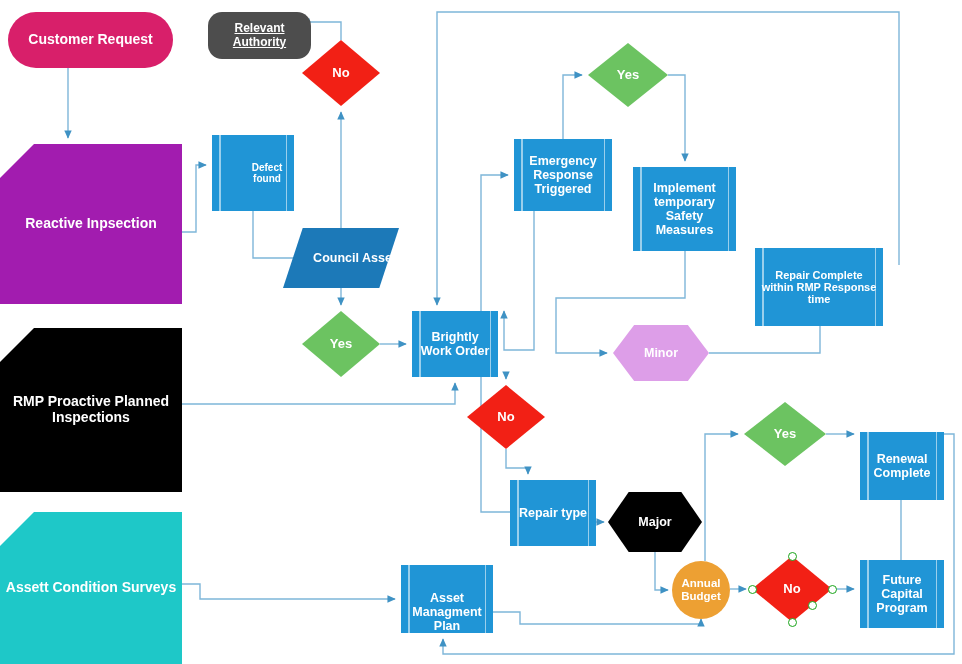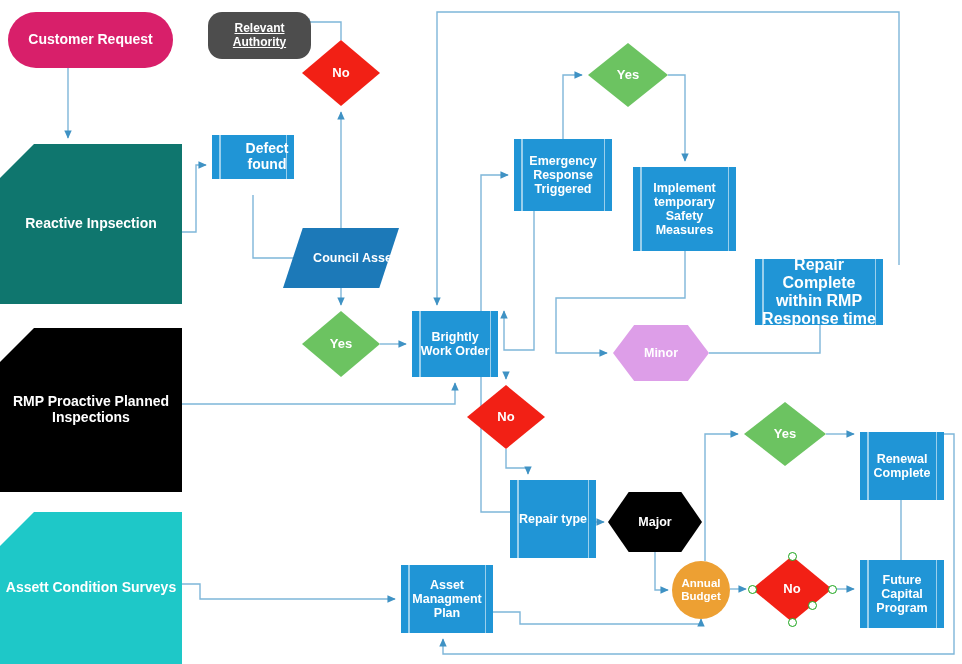--- a/index.html
+++ b/index.html
@@ -148,57 +148,57 @@
   <div id="node-layer">
       <div class="node shp-pill" style="left: 8px; top: 12px; width: 165px; height: 56px; background: rgb(216, 31, 106); font-size: 14px;">
         <span>Customer Request</span>
       </div>
       <div class="node shp-round" style="left: 208px; top: 12px; width: 103px; height: 47px; background: rgb(77, 77, 77); font-size: 12px; text-decoration: underline;">
         <span>Relevant Authority</span>
       </div>
       <div class="node shp-diamond" style="left: 302px; top: 40px; width: 78px; height: 66px; background: rgb(242, 32, 21); font-size: 13px;">
         <span>No</span>
       </div>
-      <div class="node shp-banner" style="left: 0px; top: 144px; width: 182px; height: 160px; background: #0f766e; font-size: 14px;">
+      <div class="node shp-banner" style="left: 0px; top: 144px; width: 182px; height: 160px; background: #a21caf; font-size: 14px;">
         <span>Reactive Inpsection</span>
       </div>
-      <div class="node shp-proc" style="left: 212px; top: 135px; width: 82px; height: 44px; background: rgb(32, 149, 214); font-size: 14px; padding-left: 28px;">
+      <div class="node shp-proc" style="left: 212px; top: 135px; width: 82px; height: 76px; background: rgb(32, 149, 214); font-size: 10px; padding-left: 28px;">
         <span>Defect found</span>
       </div>
       <div class="node shp-para" style="left: 283px; top: 228px; width: 116px; height: 60px; background: rgb(28, 121, 184); font-size: 12.5px;">
         <span>Council Asset</span>
       </div>
       <div class="node shp-diamond" style="left: 302px; top: 311px; width: 78px; height: 66px; background: rgb(108, 195, 97); font-size: 13px;">
         <span>Yes</span>
       </div>
       <div class="node shp-proc" style="left: 412px; top: 311px; width: 86px; height: 66px; background: rgb(32, 149, 214); font-size: 12.5px;">
         <span>Brightly Work Order</span>
       </div>
       <div class="node shp-proc" style="left: 514px; top: 139px; width: 98px; height: 72px; background: rgb(32, 149, 214); font-size: 12.5px;">
         <span>Emergency Response Triggered</span>
       </div>
       <div class="node shp-diamond" style="left: 588px; top: 43px; width: 80px; height: 64px; background: rgb(108, 195, 97); font-size: 13px;">
         <span>Yes</span>
       </div>
       <div class="node shp-proc" style="left: 633px; top: 167px; width: 103px; height: 84px; background: rgb(32, 149, 214); font-size: 12.5px;">
         <span>Implement temporary Safety Measures</span>
       </div>
-      <div class="node shp-proc" style="left: 755px; top: 248px; width: 128px; height: 66px; background: rgb(32, 149, 214); font-size: 16px; margin-top: 11px;">
+      <div class="node shp-proc" style="left: 755px; top: 248px; width: 128px; height: 78px; background: rgb(32, 149, 214); font-size: 11px;">
         <span>Repair Complete within RMP Response time</span>
       </div>
       <div class="node shp-diamond" style="left: 467px; top: 385px; width: 78px; height: 64px; background: rgb(242, 32, 21); font-size: 13px;">
         <span>No</span>
       </div>
       <div class="node shp-hex" style="left: 613px; top: 325px; width: 96px; height: 56px; background: rgb(221, 158, 232); font-size: 12.5px;">
         <span>Minor</span>
       </div>
       <div class="node shp-banner" style="left: 0px; top: 328px; width: 182px; height: 164px; background: #000000; font-size: 14px;">
         <span>RMP Proactive Planned Inspections</span>
       </div>
-      <div class="node shp-proc" style="left: 510px; top: 480px; width: 86px; height: 78px; background: rgb(32, 149, 214); font-size: 12.5px;">
+      <div class="node shp-proc" style="left: 510px; top: 480px; width: 86px; height: 66px; background: rgb(32, 149, 214); font-size: 12.5px;">
         <span>Repair type</span>
       </div>
       <div class="node shp-hex" style="left: 608px; top: 492px; width: 94px; height: 60px; background: #000000; font-size: 12.5px;">
         <span>Major</span>
       </div>
       <div class="node shp-circle" style="left: 672px; top: 561px; width: 58px; height: 58px; background: rgb(237, 160, 51); font-size: 11.5px;">
         <span>Annual Budget</span>
       </div>
       <div class="node shp-diamond" style="left: 744px; top: 402px; width: 82px; height: 64px; background: rgb(108, 195, 97); font-size: 13px;">
         <span>Yes</span>
@@ -215,18 +215,18 @@
         <div class="handle" style="left: 50%; top: 100%;"></div>
         <div class="handle" style="left: 0%; top: 50%;"></div>
         <div class="handle" style="left: 75%; top: 75%;"></div>
       </div>
       <div class="node shp-proc" style="left: 860px; top: 560px; width: 84px; height: 68px; background: rgb(32, 149, 214); font-size: 12.5px;">
         <span>Future Capital Program</span>
       </div>
       <div class="node shp-banner" style="left: 0px; top: 512px; width: 182px; height: 152px; background: rgb(30, 200, 200); font-size: 14px;">
         <span>Assett Condition Surveys</span>
       </div>
-      <div class="node shp-proc" style="left: 401px; top: 565px; width: 92px; height: 68px; background: rgb(32, 149, 214); font-size: 12.5px;">
+      <div class="node shp-proc" style="left: 401px; top: 565px; width: 92px; height: 68px; background: rgb(32, 149, 214); font-size: 12.5px; align-items: flex-end;">
         <span>Asset Managment Plan</span>
       </div>
     </div>
 
 </div>
 
 </body></html>

